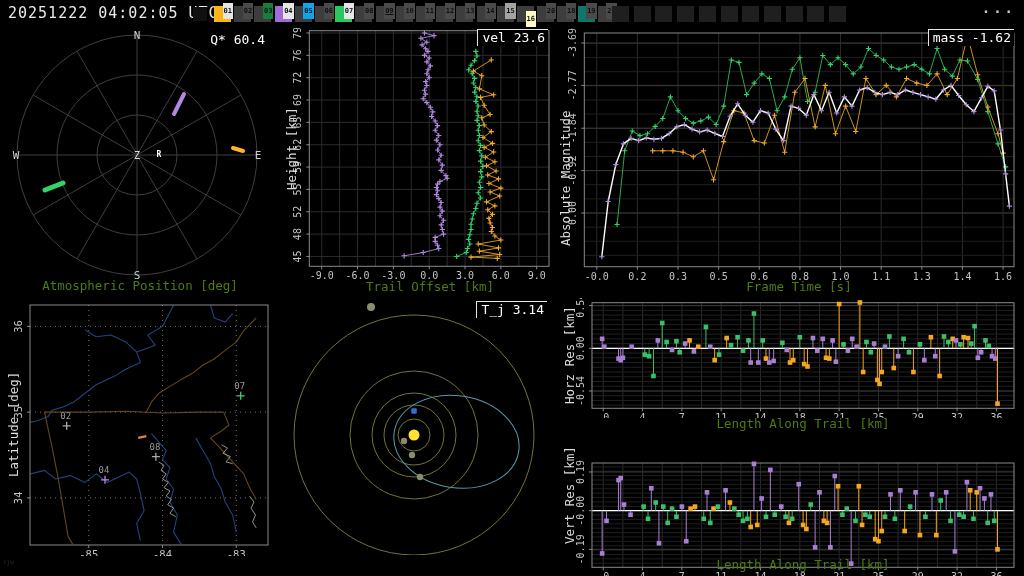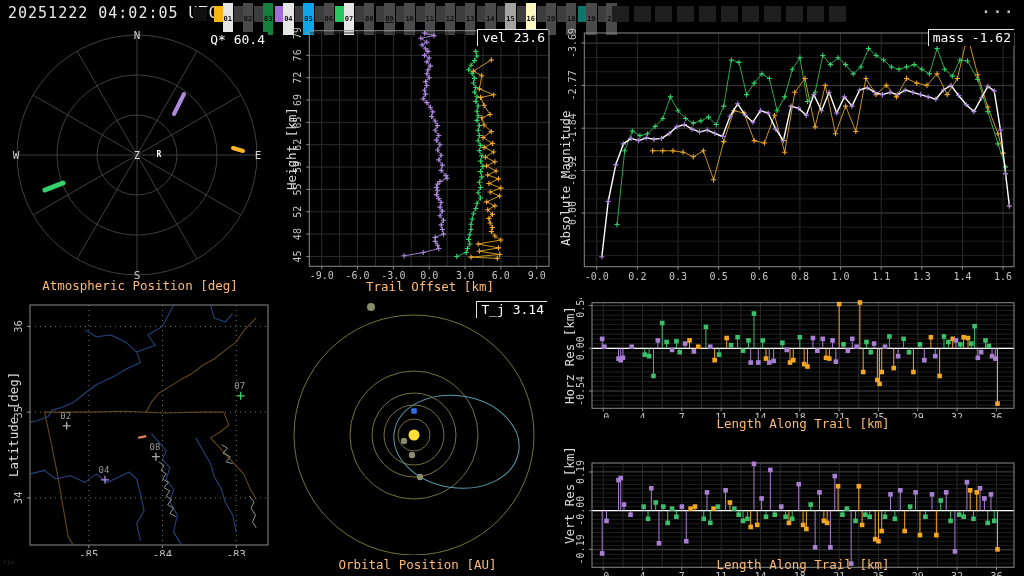--- a/index.html
+++ b/index.html
@@ -4,23 +4,23 @@
 <style>
   html,body{margin:0;padding:0;background:#000;width:1024px;height:576px;overflow:hidden;}
   *{box-sizing:border-box;}
   body{font-family:"DejaVu Sans Mono",monospace;}
   #stage{position:relative;width:1024px;height:576px;background:#000;}
   .panel{position:absolute;}
   .panel svg{position:absolute;left:0;top:0;display:block;}
   #topbar{position:absolute;left:0;top:0;width:1024px;height:28px;background:#000;}
   #timestamp{position:absolute;left:8px;top:4px;color:#e9e9e9;font-size:15px;letter-spacing:1px;white-space:nowrap;}
   .sq{position:absolute;top:6px;width:17px;height:16px;}
-  .sq .chip{position:absolute;right:-2px;top:-3px;font-size:7px;font-weight:bold;color:#101010;line-height:8px;padding:12px 1px;}
+  .sq .chip{position:absolute;right:-2px;top:-3px;font-size:7px;font-weight:bold;color:#101010;line-height:8px;padding:4px 1px;}
   #overflow{position:absolute;right:8px;top:4px;color:#c9c9c9;font-size:14px;font-weight:bold;letter-spacing:3px;cursor:default;}
-  .caption{position:absolute;color:#fdba74;font-size:12.5px;text-align:center;white-space:nowrap;}
+  .caption{position:absolute;color:#4d7c0f;font-size:12.5px;text-align:center;white-space:nowrap;}
   .vlab{position:absolute;color:#dcdcdc;font-size:12.5px;white-space:nowrap;transform-origin:0 0;transform:rotate(-90deg);}
   .corner{position:absolute;color:#fff;font-size:13px;background:#000;padding:0 3px 1px 4px;white-space:nowrap;}
   .boxed{border-left:1px solid #e6e6e6;border-top:1px solid #e6e6e6;}
   #watermark{position:absolute;left:3px;top:558px;color:#2c2c2c;font-size:6px;}
 </style>
 </head>
 <body>
 
 <div id="stage">
 
@@ -67,21 +67,21 @@
         <div class="sq" style="left: 456.4px; background: rgb(61, 61, 61);">
           <span class="chip" style="background: rgb(74, 74, 74);">13</span>
         </div>
         <div class="sq" style="left: 476.6px; background: rgb(61, 61, 61);">
           <span class="chip" style="background: rgb(74, 74, 74);">14</span>
         </div>
         <div class="sq" style="left: 496.8px; background: rgb(61, 61, 61);">
           <span class="chip" style="background: #a3a3a3;">15</span>
         </div>
         <div class="sq" style="left: 517px; background: rgb(61, 61, 61);">
-          <span class="chip" style="background: #fef9c3;">16</span>
+          <span class="chip" style="background: #fef9c3; margin-top: 8px;">16</span>
         </div>
         <div class="sq" style="left: 537.2px; background: rgb(61, 61, 61);">
           <span class="chip" style="background: rgb(74, 74, 74);">20</span>
         </div>
         <div class="sq" style="left: 557.4px; background: rgb(61, 61, 61);">
           <span class="chip" style="background: rgb(74, 74, 74);">18</span>
         </div>
         <div class="sq" style="left: 577.6px; background: #0f766e;">
           <span class="chip" style="background: rgb(74, 74, 74);">19</span>
         </div>
@@ -554,20 +554,21 @@
         <path d="M963.6555555555555 104.72696629213485H968.8555555555555M966.2555555555555 102.12696629213485V107.32696629213484" stroke="#b18ae0" stroke-width="1.1" fill="none"></path>
         <path d="M971.2743498817966 111.63707865168541H976.4743498817967M973.8743498817967 109.03707865168542V114.23707865168541" stroke="#b18ae0" stroke-width="1.1" fill="none"></path>
         <path d="M978.8931442080378 97.81685393258428H984.0931442080379M981.4931442080378 95.21685393258429V100.41685393258427" stroke="#b18ae0" stroke-width="1.1" fill="none"></path>
         <path d="M985.2421394799054 86.30000000000001H990.4421394799054M987.8421394799054 83.70000000000002V88.9" stroke="#b18ae0" stroke-width="1.1" fill="none"></path>
         <path d="M991.591134751773 90.90674157303371H996.791134751773M994.191134751773 88.30674157303372V93.50674157303371" stroke="#b18ae0" stroke-width="1.1" fill="none"></path>
         <path d="M997.9401300236406 130.06404494382022H1003.1401300236406M1000.5401300236406 127.46404494382023V132.66404494382022" stroke="#b18ae0" stroke-width="1.1" fill="none"></path>
         <path d="M1003.0193262411348 173.82808988764046H1008.2193262411348M1005.6193262411348 171.22808988764046V176.42808988764045" stroke="#b18ae0" stroke-width="1.1" fill="none"></path>
         <path d="M1006.8287234042554 206.07528089887643H1012.0287234042554M1009.4287234042554 203.47528089887643V208.67528089887642" stroke="#b18ae0" stroke-width="1.1" fill="none"></path>
       </svg>
     <div class="corner boxed" style="right:10px;top:1px">mass -1.62</div>
+    <div class="caption" style="left:29px;top:251px;width:430px">Frame Time [s]</div>
     <div class="vlab" style="left:3px;top:218px">Absolute Magnitude</div>
   </div>
 
   <div class="panel" style="left:0;top:298px;width:280px;height:278px">
     <svg id="svg-map" width="280" height="258" viewBox="0 298 280 258">
         <line x1="88.78091106290643" y1="305" x2="88.78091106290643" y2="545" stroke="#8f8f8f" stroke-width="0.8" stroke-dasharray="1 4"></line>
         <line x1="162.53362255965254" y1="305" x2="162.53362255965254" y2="545" stroke="#8f8f8f" stroke-width="0.8" stroke-dasharray="1 4"></line>
         <line x1="236.28633405639866" y1="305" x2="236.28633405639866" y2="545" stroke="#8f8f8f" stroke-width="0.8" stroke-dasharray="1 4"></line>
         <line x1="30" y1="497.85714285714306" x2="268" y2="497.85714285714306" stroke="#8f8f8f" stroke-width="0.8" stroke-dasharray="1 4"></line>
         <line x1="30" y1="412.1428571428572" x2="268" y2="412.1428571428572" stroke="#8f8f8f" stroke-width="0.8" stroke-dasharray="1 4"></line>
@@ -622,21 +623,20 @@
           <ellipse cx="43" cy="0" rx="63" ry="46" fill="none" stroke="#579aa8" stroke-width="1"></ellipse>
         </g>
         <circle cx="404" cy="441" r="3.2" fill="#8a8d6d"></circle>
         <circle cx="412" cy="455" r="3.2" fill="#8a8d6d"></circle>
         <circle cx="420" cy="477" r="3.2" fill="#8a8d6d"></circle>
         <circle cx="371" cy="307" r="4" fill="#8a8d6d"></circle>
         <rect x="411.25" y="408.25" width="5.5" height="5.5" fill="#2f6fe0" rx="1"></rect>
         <circle cx="414" cy="435" r="5.5" fill="#ffe135"></circle>
       </svg>
     <div class="corner boxed" style="right:8px;top:3px">T_j 3.14</div>
-    <div class="caption" style="left:0;top:259px;width:275px">Orbital Position [AU]</div>
   </div>
 
   <div class="panel" style="left:555px;top:298px;width:469px;height:140px">
     <svg id="svg-horz" width="469" height="120" viewBox="555 298 469 120">
         <line x1="603.2489648033127" y1="302.7" x2="603.2489648033127" y2="408.3" stroke="#2b2b2b" stroke-width="1"></line>
         <line x1="622.9073498964804" y1="302.7" x2="622.9073498964804" y2="408.3" stroke="#2b2b2b" stroke-width="1"></line>
         <line x1="642.565734989648" y1="302.7" x2="642.565734989648" y2="408.3" stroke="#2b2b2b" stroke-width="1"></line>
         <line x1="662.2241200828157" y1="302.7" x2="662.2241200828157" y2="408.3" stroke="#2b2b2b" stroke-width="1"></line>
         <line x1="681.8825051759834" y1="302.7" x2="681.8825051759834" y2="408.3" stroke="#2b2b2b" stroke-width="1"></line>
         <line x1="701.5408902691511" y1="302.7" x2="701.5408902691511" y2="408.3" stroke="#2b2b2b" stroke-width="1"></line>

